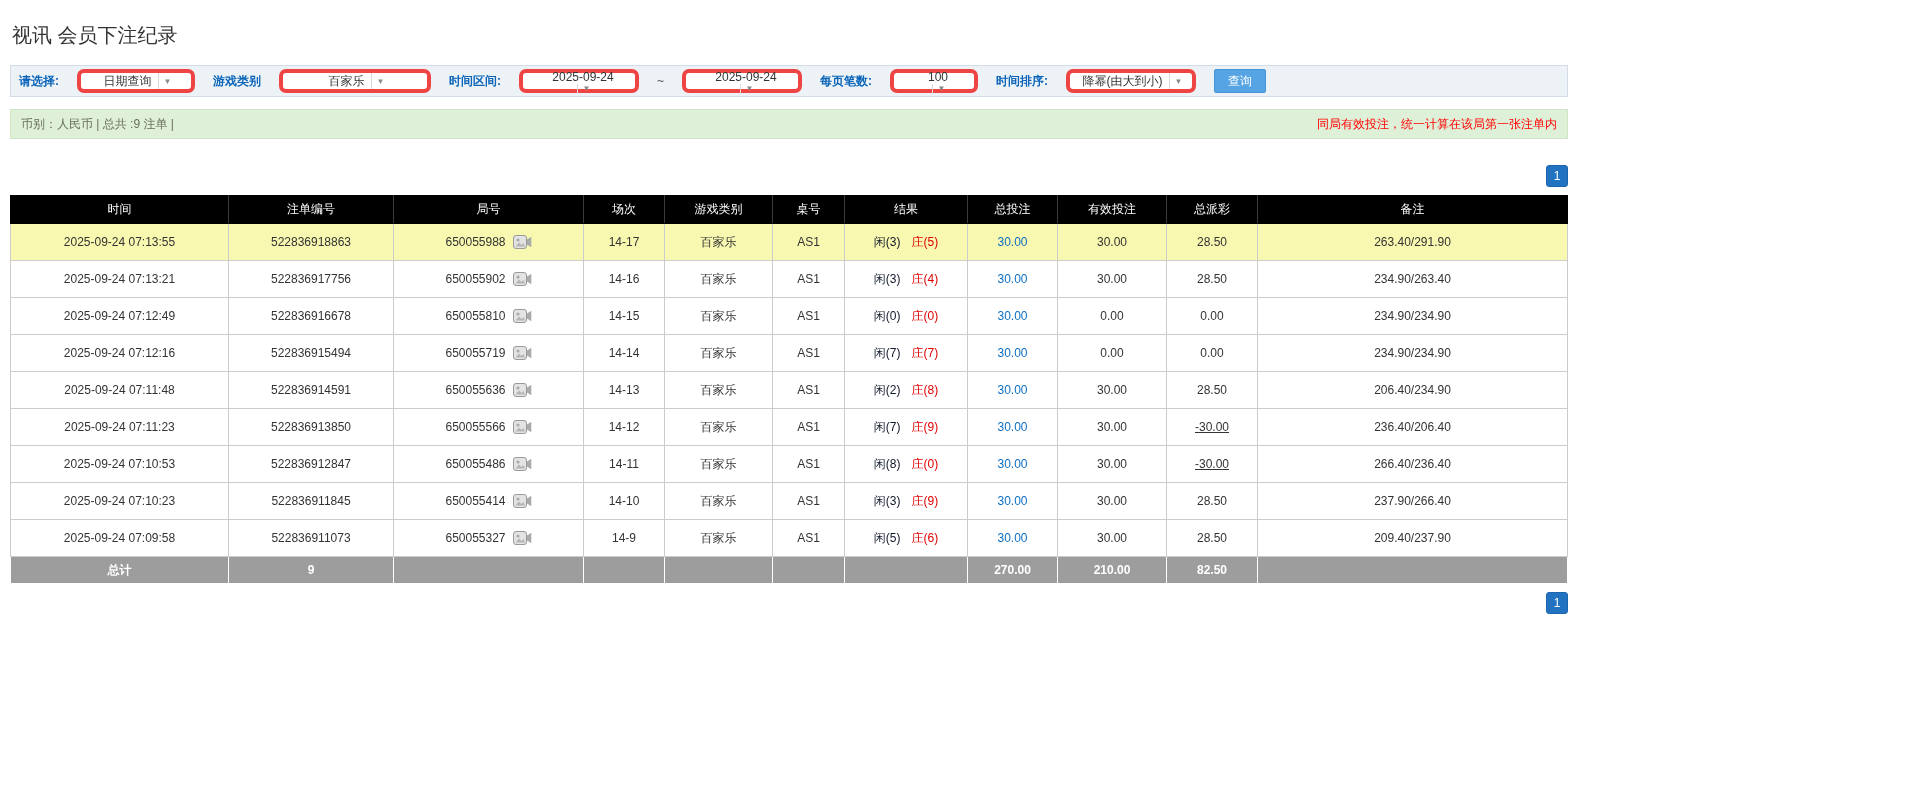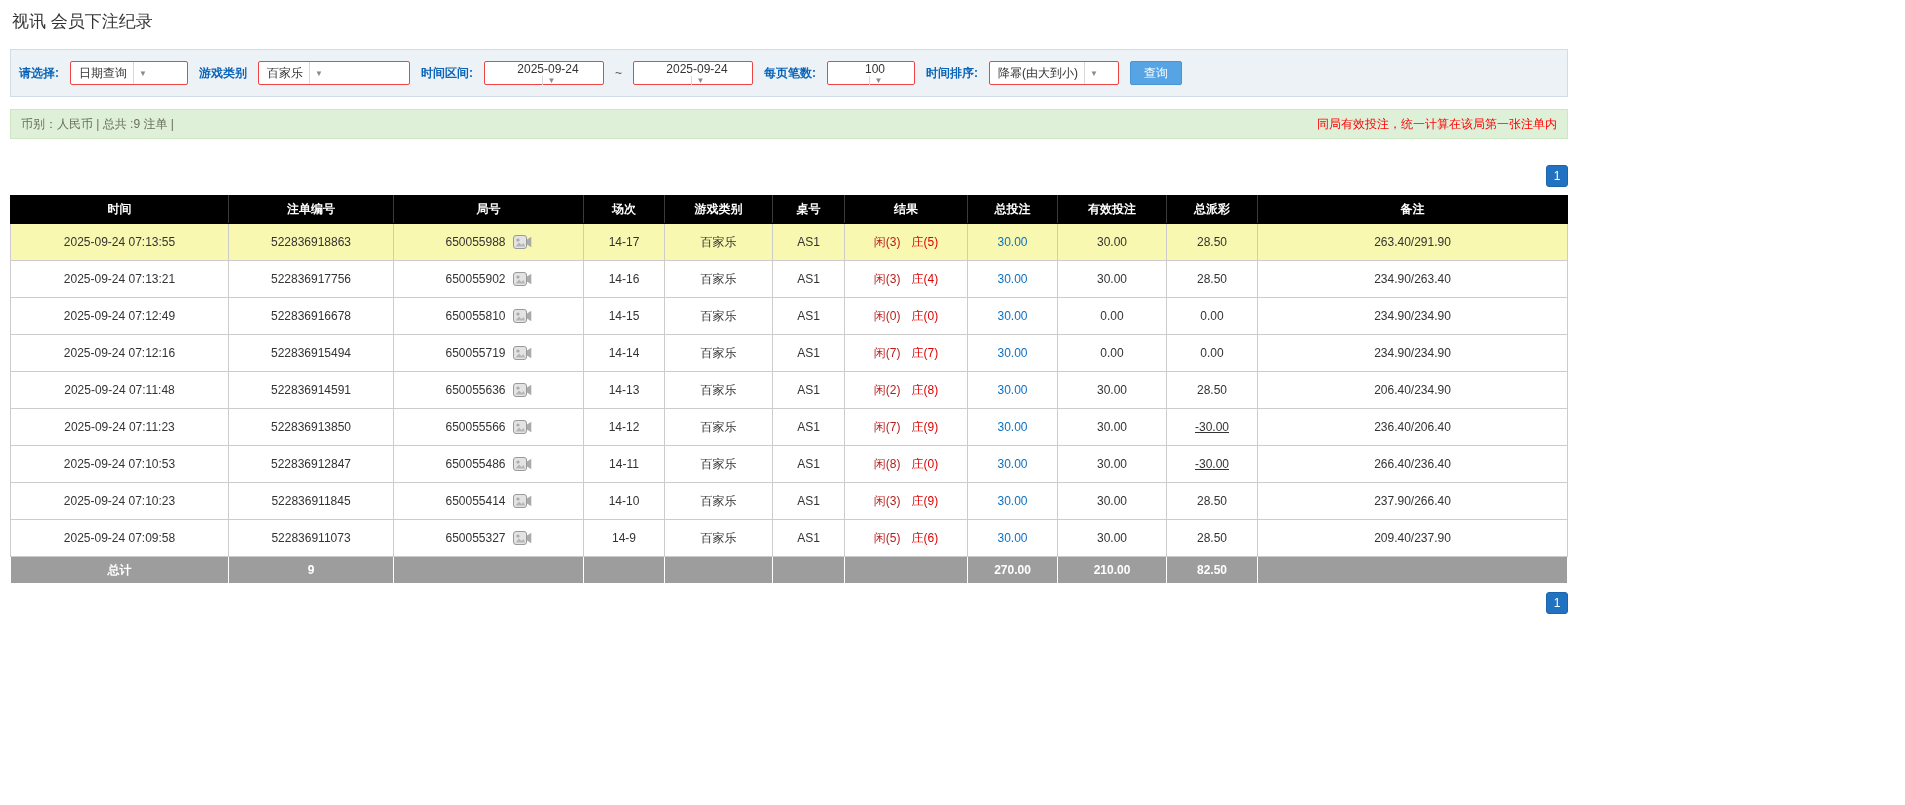--- a/index.html
+++ b/index.html
@@ -4,33 +4,33 @@
 <style>
   * { box-sizing: border-box; margin: 0; padding: 0; }
   html, body { background: #fff; }
   body {
     width: 1905px; height: 805px;
     font-family: "Liberation Sans", sans-serif;
     color: #333; overflow: hidden;
   }
   .content { width: 1558px; margin: 0 0 0 10px; }
 
-  .page-title { font-size: 17px; color: #333; padding: 10px 0 16px 2px; }
+  .page-title { font-size: 20px; color: #333; padding: 22px 0 16px 2px; }
 
   
   .filter-bar {
     background: #edf2f7; border: 1px solid #d3dce6;
-    height: 48px; display: flex; align-items: center;
-    padding: 12px 8px; font-size: 12px; gap: 11px;
+    height: 32px; display: flex; align-items: center;
+    padding: 12px 8px; font-size: 12px; gap: 18px;
   }
   .filter-label { color: #0a64b8; font-weight: bold; white-space: nowrap; }
   .ui-select {
-    background: #fff; border: 1px solid #ef4444; border-radius: 2px;
+    background: #fff; border: 4px solid #ef4444; border-radius: 7px;
     height: 24px; display: inline-flex; align-items: center;
-    justify-content: flex-start; padding-left: 8px;
+    justify-content: center; padding-left: 8px;
     font-size: 12px; color: #333; cursor: pointer; white-space: nowrap;
   }
   .ui-select .arrow {
     width: 19px; height: 100%; margin-left: 6px;
     border-left: 1px solid #d8d8d8; display: flex; align-items: center;
     justify-content: center; color: #8a8a8a; font-size: 8px;
   }
   .w118 { width: 118px; } .w152 { width: 152px; } .w120 { width: 120px; flex-direction: column; }
   .w88 { width: 88px; flex-direction: column; } .w130 { width: 130px; }
   .tilde { color: #555; }
@@ -58,33 +58,33 @@
     font-size: 12px; display: flex; align-items: center; justify-content: center;
     border-radius: 3px; border: 1px solid #1b65ad; cursor: pointer;
   }
 
   
   table.bet-table {
     border-collapse: collapse; table-layout: fixed;
     width: 1558px; font-size: 12px;
   }
   .bet-table th {
-    background: #000; color: #fff; font-weight: bold;
+    background: #000; color: #fff; font-weight: normal;
     padding: 5px 20px; height: 24px; text-align: center;
     border: 1px solid #000; border-right: 1px solid #3a3a3a;
   }
   .bet-table th:last-child { border-right: 1px solid #000; }
   .bet-table tbody td {
     background: #fff; border: 1px solid #ccc; height: 37px;
     text-align: center; padding: 2px 4px; color: #333;
   }
   tr.row-highlight td { background: #f8f8b0; }
   .round-wrap { display: inline-flex; align-items: center; gap: 7px; }
   .replay-icon { display: inline-flex; cursor: pointer; line-height: 0; }
-  .res-player { color: #b91c1c; margin-right: 11px; }
+  .res-player { color: #0f172a; margin-right: 11px; }
   .res-banker { color: #e00000; }
   .link-blue { color: #0d6fc4; cursor: pointer; }
   .negative { color: #ff0000; text-decoration: underline; }
 
   .bet-table tfoot td {
     background: #9d9d9d; color: #fff; font-weight: bold; height: 27px;
     text-align: center; border: 1px solid #fff; padding: 2px 4px;
   }
 </style>
 </head>

